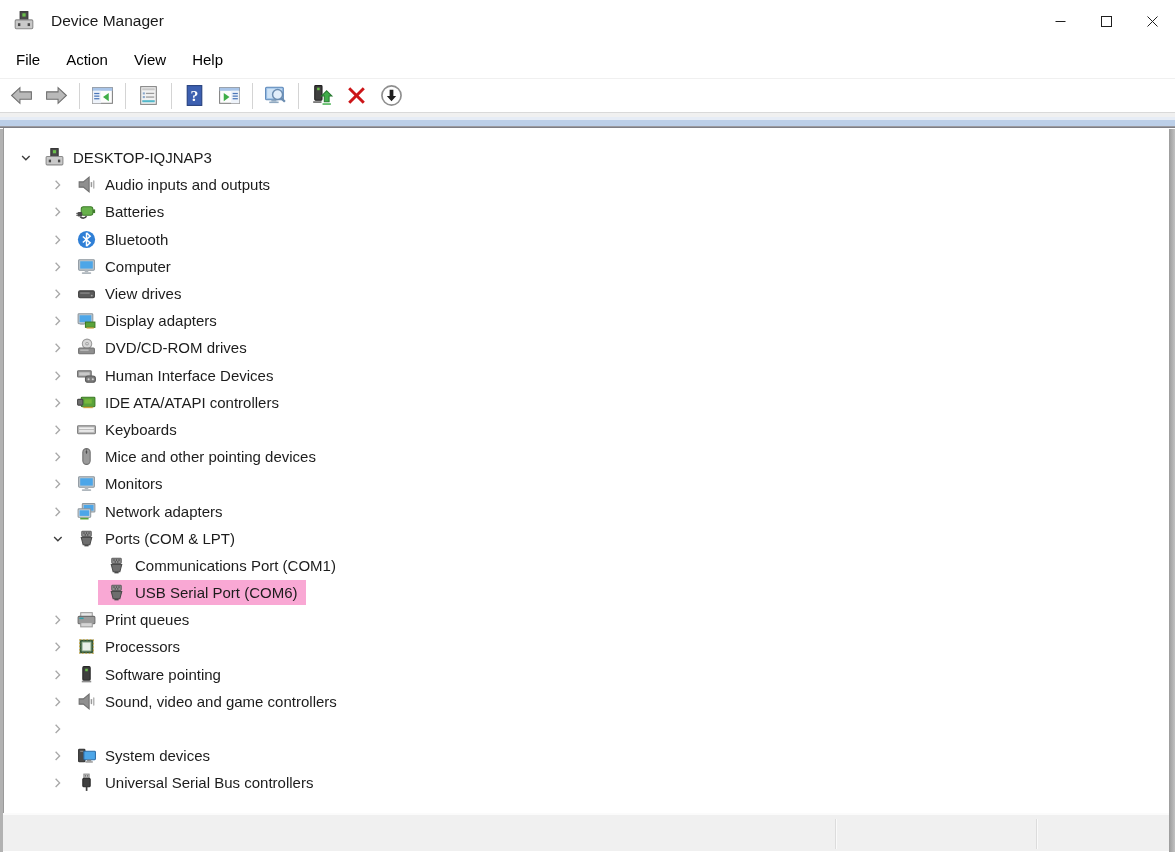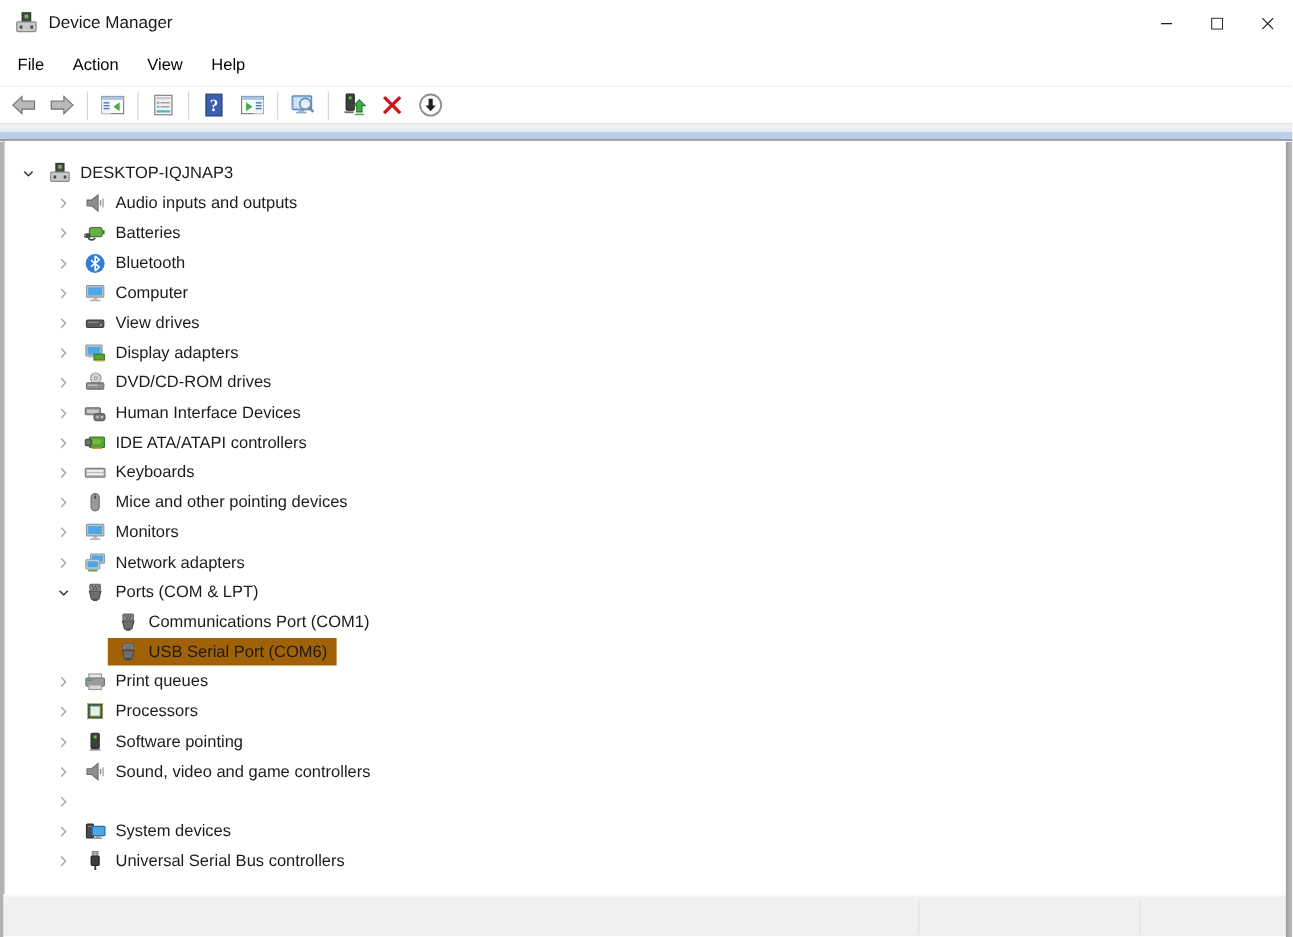--- a/index.html
+++ b/index.html
@@ -6,21 +6,21 @@
   body{
     width:1175px;height:852px;overflow:hidden;background:#ffffff;
     font-family:"Liberation Sans","DejaVu Sans",sans-serif;
     -webkit-font-smoothing:antialiased;
   }
   .window{position:relative;width:1175px;height:852px;background:#fff;}
 
   
   .titlebar{height:42px;display:flex;align-items:center;background:#fff;}
   .title-icon{width:22px;height:22px;margin-left:13px;flex:0 0 22px;}
-  .title-text{margin-left:9px;font-size:15.5px;color:#1a1a1a;white-space:nowrap;}
+  .title-text{margin-left:16px;font-size:15.5px;color:#1a1a1a;white-space:nowrap;}
   .win-controls{margin-left:auto;display:flex;height:100%;}
   .wbtn{width:46px;height:100%;display:flex;align-items:center;justify-content:center;background:transparent;border:none;padding:0;cursor:default;}
   .wbtn svg{width:11px;height:11px;}
 
   
   .menubar{height:37px;display:flex;align-items:center;padding-left:3px;background:#fff;border-bottom:1px solid #f0f0f0;box-sizing:border-box;}
   .menu-item{padding:0 13px;font-size:15px;color:#000000;line-height:36px;background:transparent;border:none;font-family:inherit;}
 
   
   .toolbar{height:34px;display:flex;align-items:center;padding-left:4px;background:#fff;border-bottom:1px solid #d9d9d9;box-sizing:border-box;}
@@ -39,21 +39,21 @@
   
   .content{position:relative;height:685px;background:#fff;margin-left:3px;margin-right:6px;border-left:1px solid #9a9a9a;box-sizing:border-box;overflow:hidden;}
   .tree{padding-top:16px;}
   .trow{display:flex;align-items:center;height:27.2px;}
   .chev{width:22px;height:20px;flex:0 0 22px;display:flex;align-items:center;justify-content:center;}
   .chev svg{width:15px;height:15px;}
   .lvl0 .chev{margin-left:10px;}
   .lvl1 .chev{margin-left:42px;}
   .lvl2 .chev{margin-left:72px;}
   .hl{display:flex;align-items:center;padding:2px 8px 2px 8px;}
-  .trow.selected .hl{background:#a16207;}
+  .trow.selected .hl{background:#f9a8d4;}
   .ticon{width:21px;height:21px;flex:0 0 21px;}
   .lbl{margin-left:8px;font-size:15px;color:#1c1c1c;white-space:nowrap;}
 
   
   .strip-left{position:absolute;left:0;top:129px;bottom:0;width:3px;background:#b2b2b2;}
   .strip-right{position:absolute;right:0;top:129px;bottom:0;width:6px;background:linear-gradient(to right,#9b9b9b,#c2c2c2);}
 
   
   .statusbar{position:relative;height:38px;background:#f0f0f0;border-top:2px solid #fbfbfb;box-sizing:border-box;margin-left:3px;margin-right:6px;}
   .sdiv{position:absolute;top:4px;bottom:2px;width:1px;background:#dcdcdc;border-right:1px solid #fafafa;}

